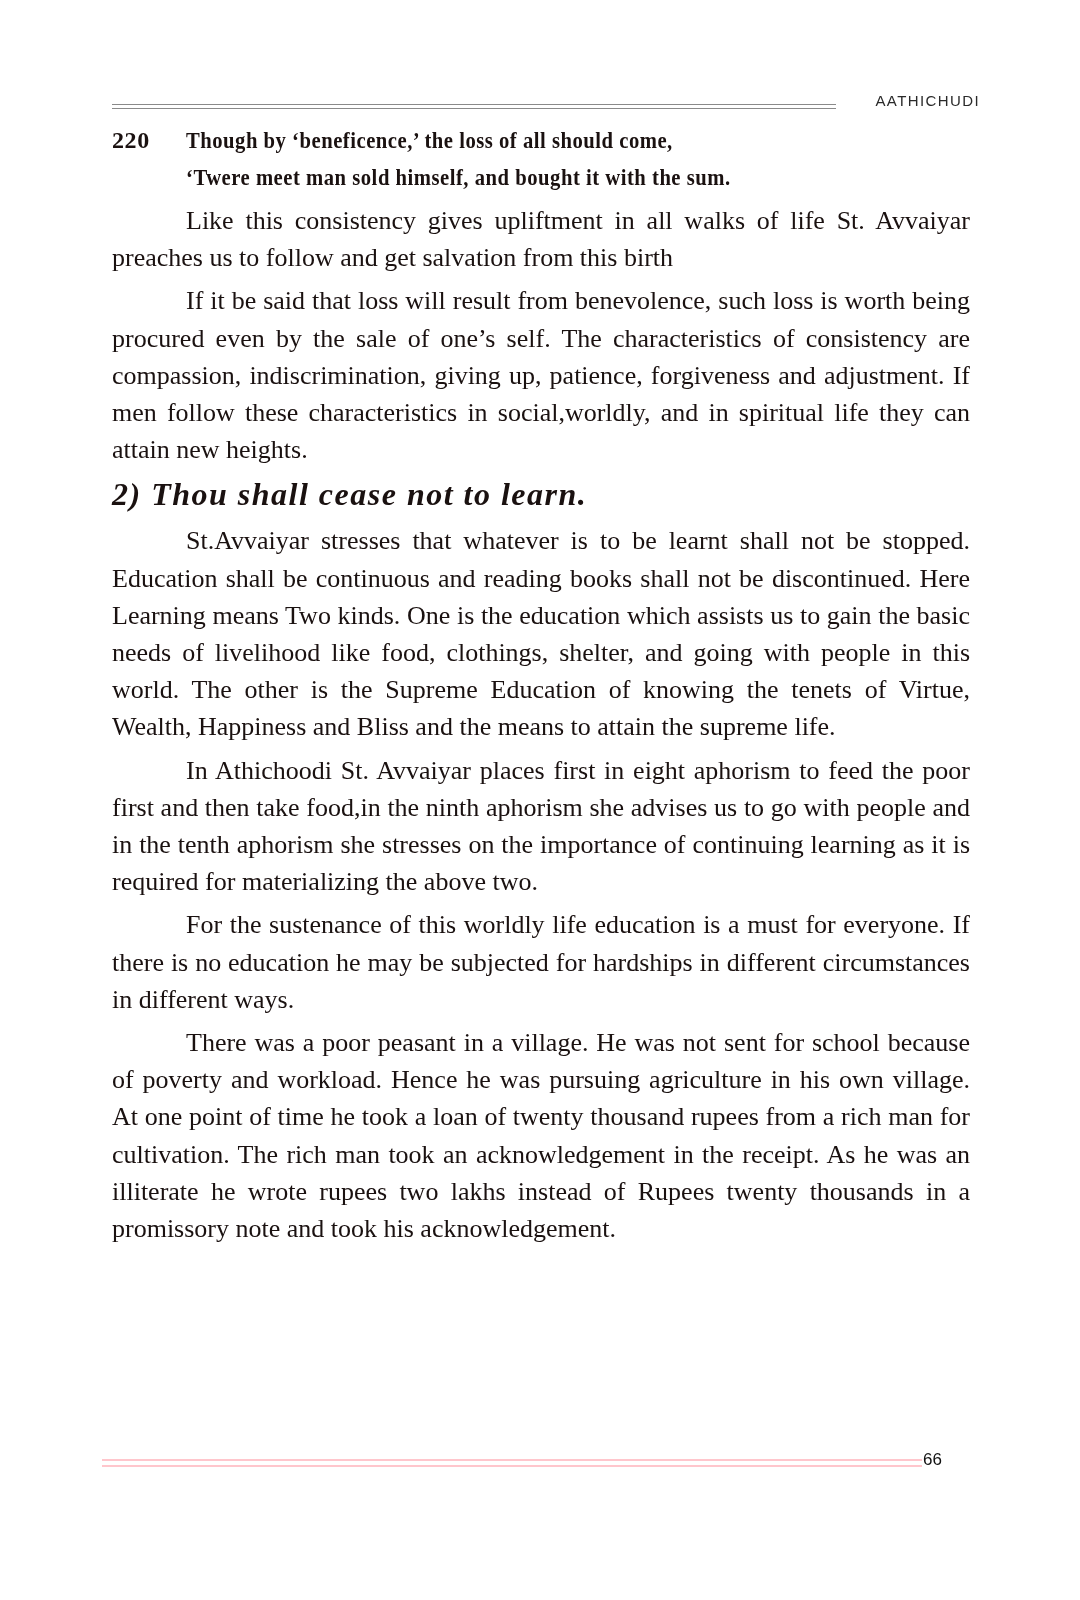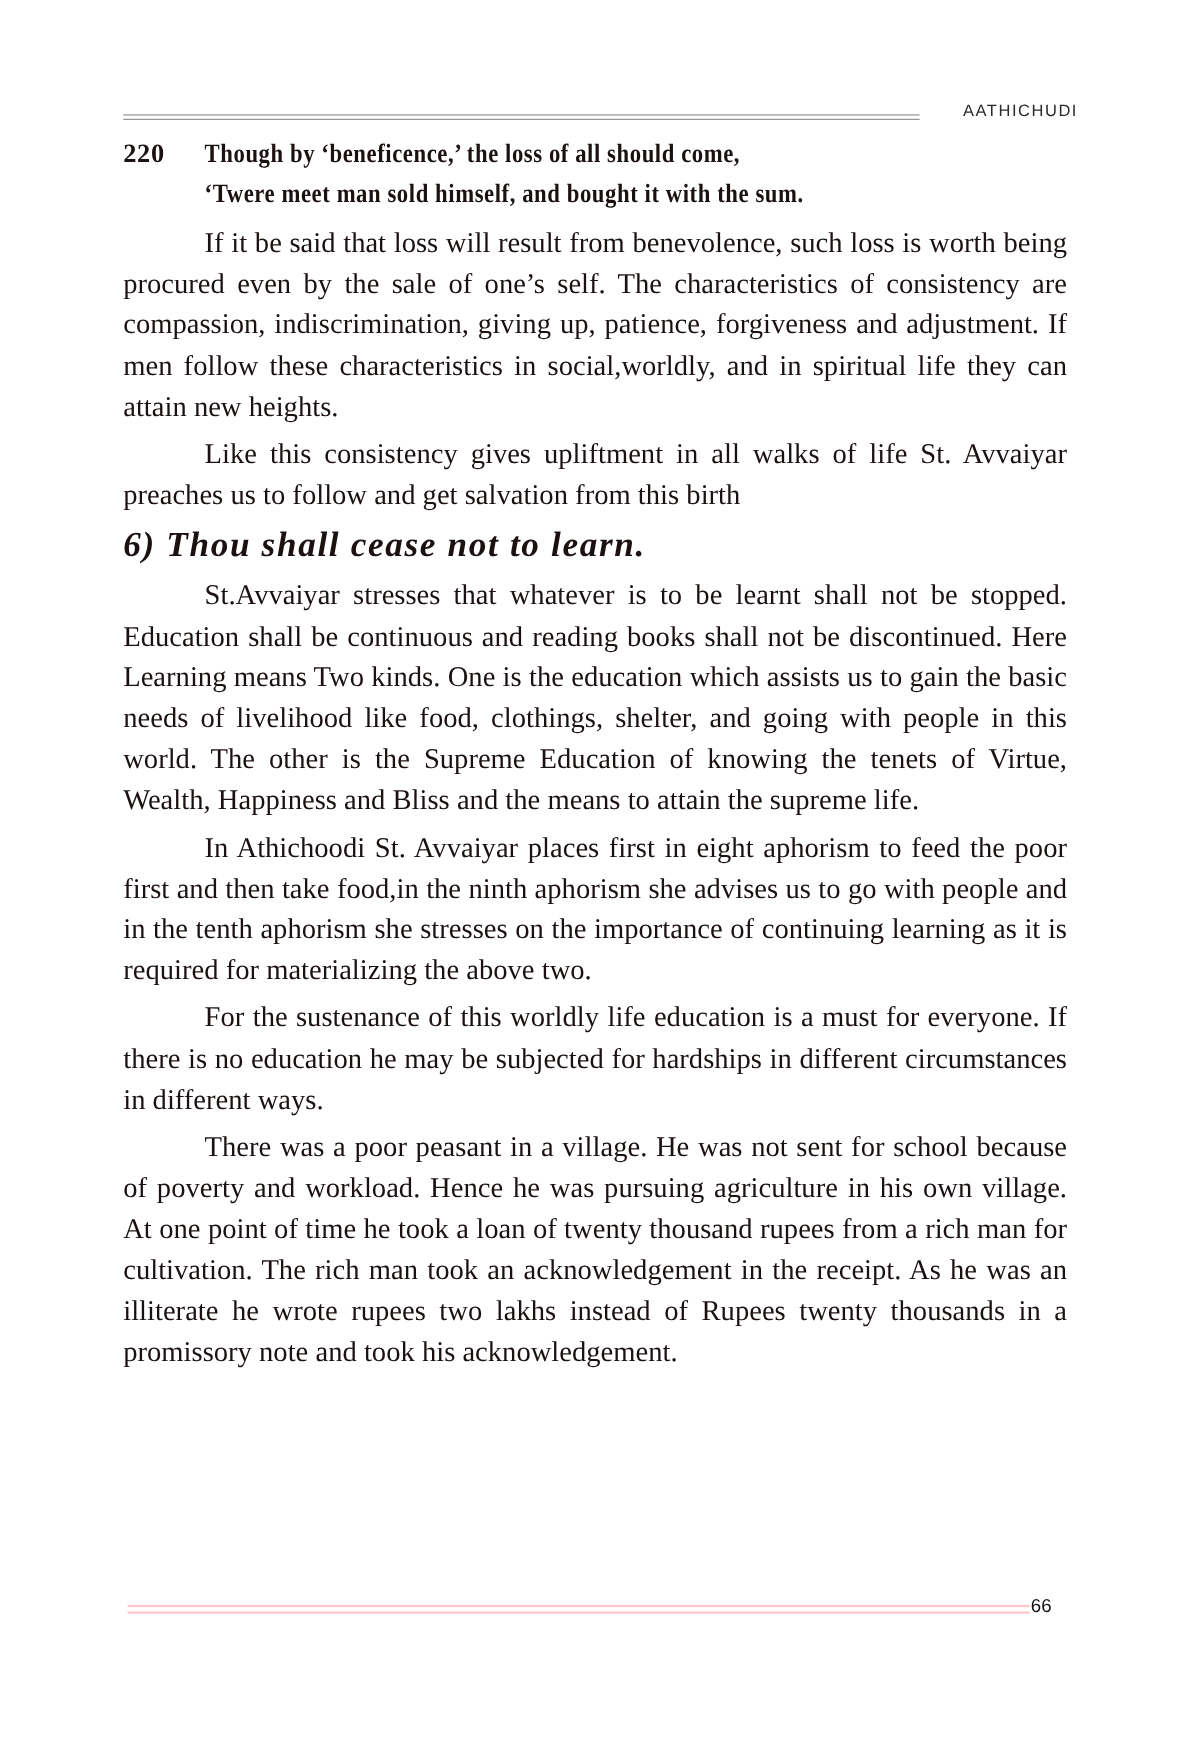--- a/index.html
+++ b/index.html
@@ -35,21 +35,21 @@
       font-weight: bold; font-size: 24px; line-height: 37px;
       letter-spacing: 0.6px;
     }
     .verse-num { }
     .verse-lines div { white-space: nowrap; transform: scaleX(0.86); transform-origin: left; }
     h2.section {
       margin: 4px 0 0 0; font-size: 32px; line-height: 44px;
       font-weight: bold; font-style: italic; letter-spacing: 1.5px;
     }
     .footer {
-      position: absolute; left: 116px; top: 1450px; width: 868px; height: 24px;
+      position: absolute; left: 102px; top: 1450px; width: 868px; height: 24px;
     }
     .footer-rule {
       position: absolute; left: 0; top: 9px; width: 820px; height: 4px;
       border-top: 2px solid #ffc6cc; border-bottom: 2px solid #ffc6cc;
     }
     .page-number {
       position: absolute; right: 28px; top: 0;
       font-family: "Liberation Sans", "DejaVu Sans", sans-serif;
       font-size: 17px; color: #111;
     }
@@ -67,24 +67,24 @@
   <div class="content">
 
     <div class="verse">
       <div class="verse-num">220</div>
       <div class="verse-lines">
         <div>Though by ‘beneficence,’ the loss of all should come,</div>
         <div>‘Twere meet man sold himself, and bought it with the sum.</div>
       </div>
     </div>
 
+    <p class="body indent">Like this consistency gives upliftment in all walks of life St. Avvaiyar preaches us to follow and get salvation from this birth</p>
     <p class="body indent">If it be said that loss will result from benevolence, such loss is worth being procured even by the sale of one’s self. The characteristics of consistency are compassion, indiscrimination, giving up, patience, forgiveness and adjustment. If men follow these characteristics in social,worldly, and in spiritual life they can attain new heights.</p>
-    <p class="body indent">Like this consistency gives upliftment in all walks of life St. Avvaiyar preaches us to follow and get salvation from this birth</p>
 
-    <h2 class="section">6) Thou shall cease not to learn.</h2>
+    <h2 class="section">2) Thou shall cease not to learn.</h2>
 
     <p class="body indent">St.Avvaiyar stresses that whatever is to be learnt shall not be stopped. Education shall be continuous and reading books shall not be discontinued. Here Learning means Two kinds. One is the education which assists us to gain the basic needs of livelihood like food, clothings, shelter, and going with people in this world. The other is the Supreme Education of knowing the tenets of Virtue, Wealth, Happiness and Bliss and the means to attain the supreme life.</p>
     <p class="body indent">In Athichoodi St. Avvaiyar places first in eight aphorism to feed the poor first and then take food,in the ninth aphorism she advises us to go with people and in the tenth aphorism she stresses on the importance of continuing learning as it is required for materializing the above two.</p>
     <p class="body indent">For the sustenance of this worldly life education is a must for everyone. If there is no education he may be subjected for hardships in different circumstances in different ways.</p>
     <p class="body indent">There was a poor peasant in a village. He was not sent for school because of poverty and workload. Hence he was pursuing agriculture in his own village. At one point of time he took a loan of twenty thousand rupees from a rich man for cultivation. The rich man took an acknowledgement in the receipt. As he was an illiterate he wrote rupees two lakhs  instead of Rupees twenty thousands in a promissory note and took his acknowledgement.</p>
   </div>
 
   <div class="footer">
     <div class="footer-rule"></div>
     <div class="page-number">66</div>

